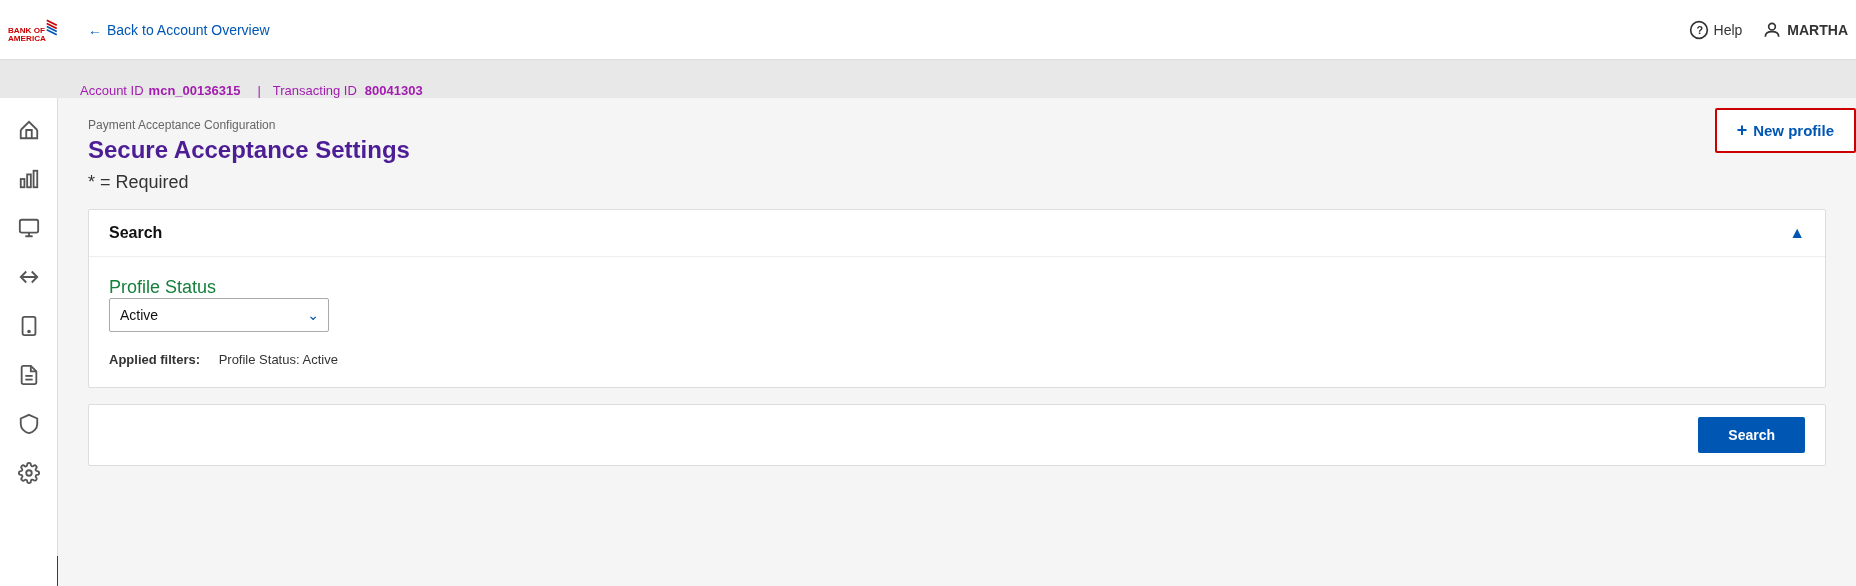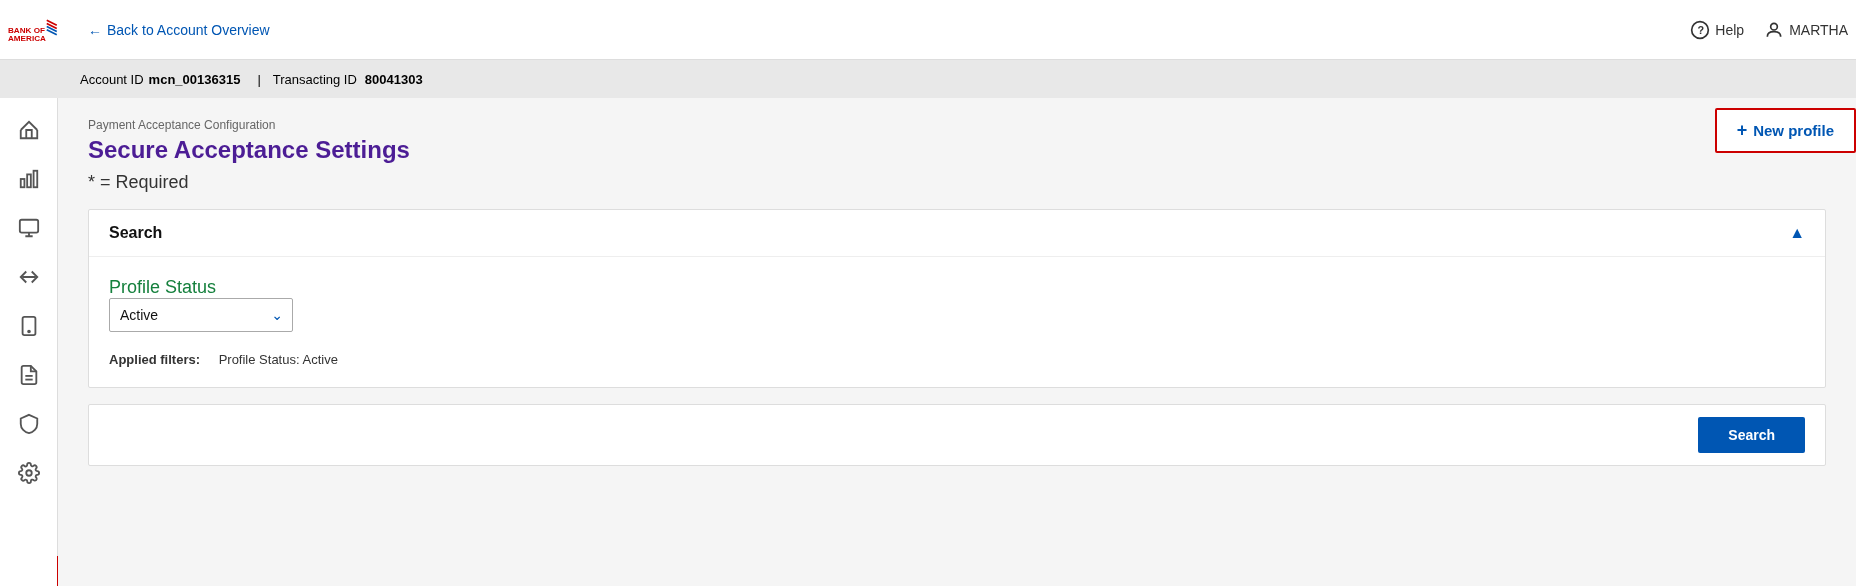--- a/index.html
+++ b/index.html
@@ -48,31 +48,32 @@
       cursor: pointer;
       font-size: 14px;
     }
     .user-btn {
       display: flex;
       align-items: center;
       gap: 5px;
       color: #333;
       cursor: pointer;
       font-size: 14px;
+      font-weight: bold;
     }
 
     
     .account-bar {
       background: #e8e8e8;
       height: 38px;
       display: flex;
-      align-items: center;
+      align-items: flex-end;
       padding: 0 80px;
       font-size: 13px;
-      color: #000000;
+      color: #a21caf;
       flex-shrink: 0;
     }
     .account-bar span { margin-right: 5px; }
     .account-bar .val { font-weight: bold; }
 
     
     .main-layout {
       display: flex;
       flex: 1;
       overflow: hidden;
@@ -175,21 +176,21 @@
     .form-group {
       margin-bottom: 20px;
     }
     .form-label {
       font-size: 18px;
       color: #15803d;
       display: block;
     }
     .select-wrapper {
       position: relative;
-      width: 184px;
+      width: 220px;
     }
     .select-wrapper select {
       width: 100%;
       padding: 8px 36px 8px 10px;
       border: 1px solid #aaa;
       border-radius: 2px;
       font-size: 14px;
       appearance: none;
       -webkit-appearance: none;
       background: #fff;

